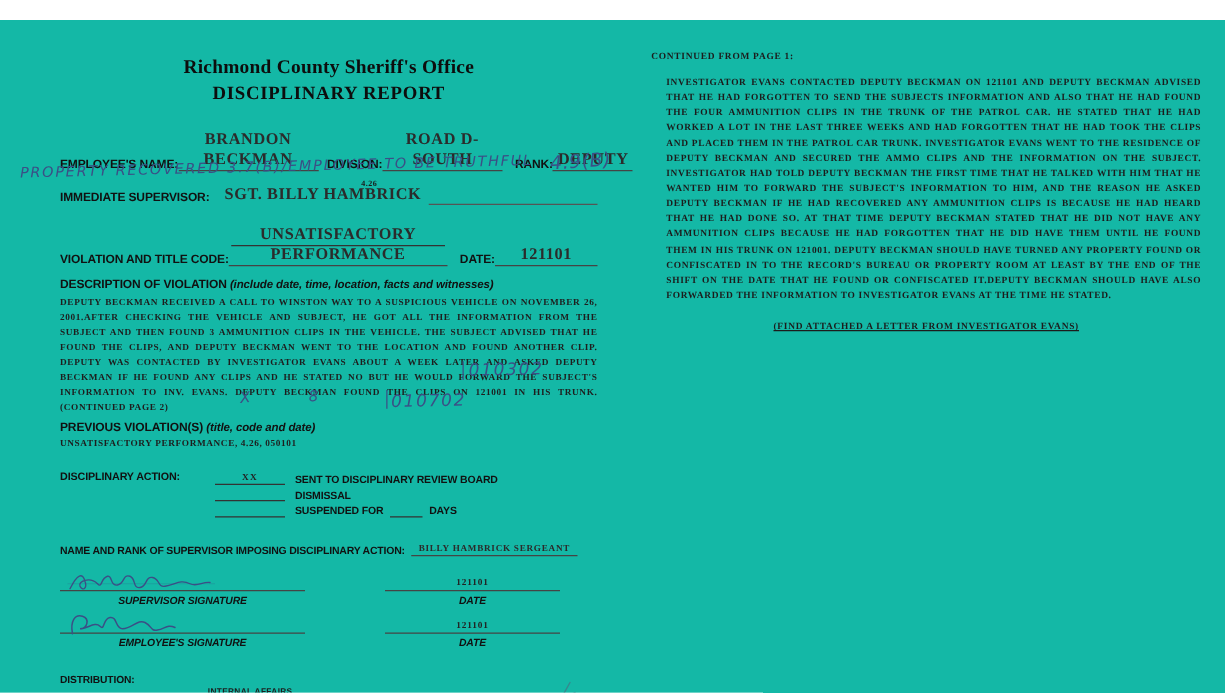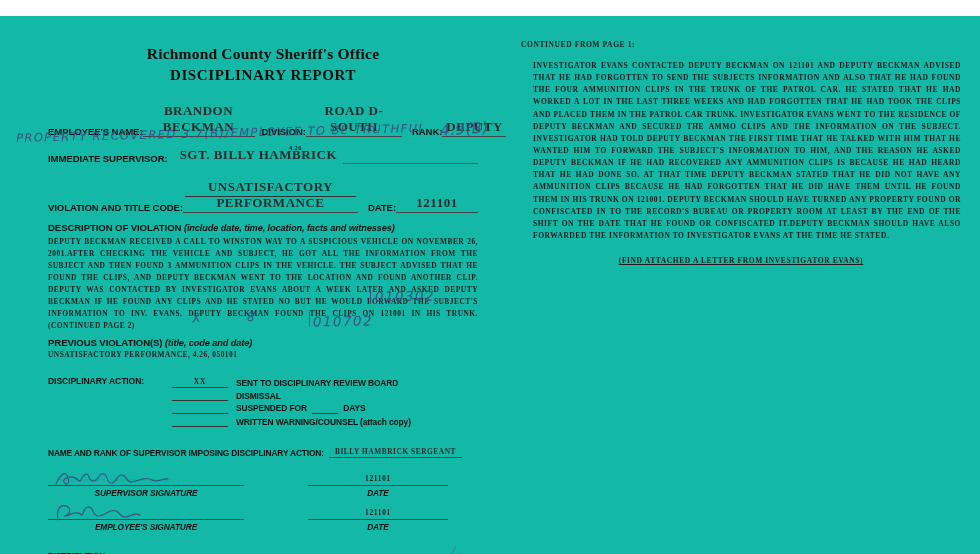--- a/index.html
+++ b/index.html
@@ -470,24 +470,20 @@
 
         <div class="action-row">
           <span class="mark-slot"></span>
           <span class="action-label">
             <span>SUSPENDED FOR</span>
             <span class="susp-blank">&nbsp;</span>
             <span>DAYS</span>
           </span>
         </div>
 
-        <div class="action-row">
-          <span class="mark-slot"></span>
-          <span class="action-label">WRITTEN WARNING/COUNSEL (attach copy)</span>
-        </div>
 
 
       </div>
     </div>
 
     <div class="sig-head">
       <span>NAME AND RANK OF SUPERVISOR IMPOSING DISCIPLINARY ACTION:</span>
       <span class="sig-head-val">BILLY HAMBRICK  SERGEANT</span>
     </div>
 

